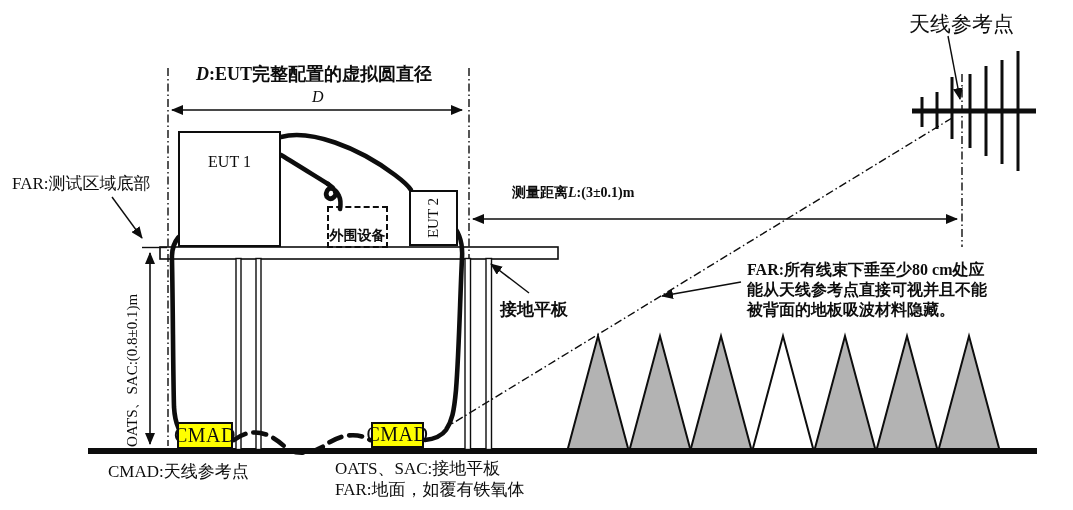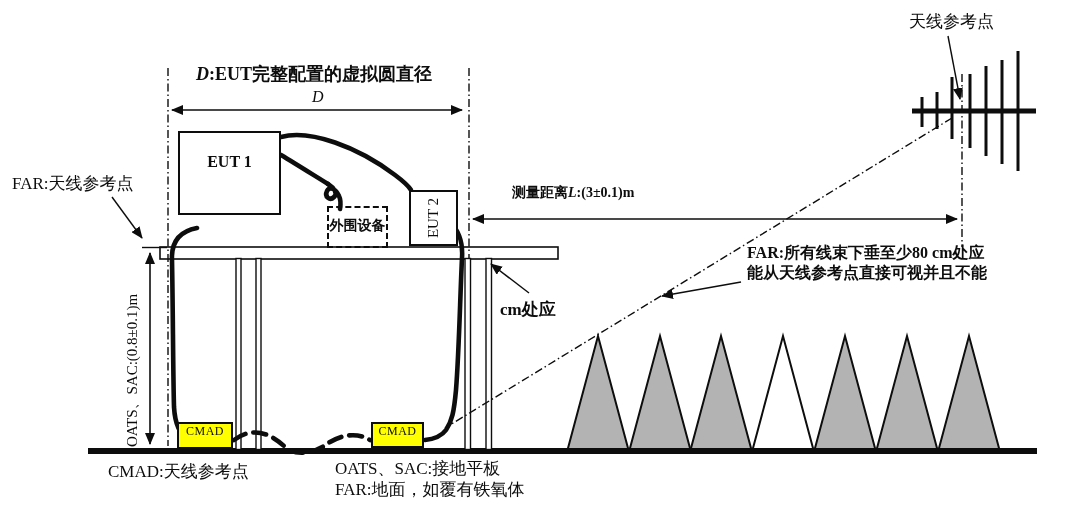--- a/index.html
+++ b/index.html
@@ -10,22 +10,22 @@
   }
   #stage svg{position:absolute;left:0;top:0;z-index:1;}
   .lbl{position:absolute;z-index:3;white-space:nowrap;line-height:1.15;}
   .b{font-weight:700;}
   .var{font-style:italic;}
   .box{position:absolute;z-index:2;border:2.5px solid var(--line,#000);background:#fff;box-sizing:border-box;}
   .dashedbox{position:absolute;z-index:2;border:2px dashed var(--line,#000);background:transparent;box-sizing:border-box;}
   .cmadbox{
     position:absolute;z-index:2;border:2px solid var(--line,#000);
     background:var(--cmad-fill,#ffff00);box-sizing:border-box;
-    display:flex;align-items:flex-start;justify-content:center;
-    font-size:12px;letter-spacing:0.5px;
+    display:flex;align-items:flex-end;justify-content:center;
+    font-size:20px;letter-spacing:0.5px;
   }
   .vtext{transform:rotate(-90deg);transform-origin:0 0;}
   .cone{fill:var(--cone-fill,#b3b3b3);stroke:var(--line,#000);stroke-width:2;}
   .cone-white{fill:#fff;}
   .thin{stroke:var(--line,#000);stroke-width:1.4;fill:none;}
   .dim{stroke:var(--line,#000);stroke-width:1.6;fill:none;}
   .dashdot{stroke:var(--line,#000);stroke-width:1.4;fill:none;stroke-dasharray:8 3 1.5 3;}
   .cable{stroke:var(--line,#000);stroke-width:4.6;fill:none;stroke-linecap:round;}
   .struct{stroke:var(--line,#000);fill:#fff;}
 </style>
@@ -88,59 +88,60 @@
     </g>
 
     <path class="cable" d="M281,137 C310,129 358,147 395,175 C403,181 408,185 411,190"></path>
     <path class="cable" d="M281,155 C296,164 315,176 328,184" stroke-width="6"></path>
     <path class="cable" stroke-width="3.4" d="M328,184 C334,188 338,193 334,197 C330,201 324,197 327,191 C330,186 336,189 339,196 C341,200 341,203 340,209"></path>
     <path class="cable" d="M450,222 C460,232 463,243 462,258 C460,300 459,352 456,390 C454,412 452,421 446,430 C441,437 434,439 425,440"></path>
     <path class="cable" d="M197,228 C181,231 171,240 172,260 C173,310 173,370 174,407 C175,424 179,434 188,438"></path>
     <path class="cable" stroke-dasharray="13 8" d="M234,440 C250,428 268,430 286,448 C298,456 312,453 324,446 C340,434 357,432 370,440"></path>
   </svg>
 
-  <div class="box" style="left:178px;top:131px;width:103px;height:84px;font-weight:bold;">
+  <div class="box" style="left:178px;top:131px;width:103px;height:116px;">
     <div class="lbl" style="position:absolute;left:0;top:20px;width:100%;text-align:center;font-size:16px;">EUT 1</div>
   </div>
 
   <div class="box" style="left:409px;top:190px;width:49px;height:56px;">
     <span class="lbl" style="left:50%;top:50%;transform:translate(-50%,-50%) rotate(-90deg);font-size:15px;">EUT 2</span>
   </div>
 
   <div class="dashedbox" style="left:327px;top:206px;width:61px;height:42px;">
-    <span class="lbl b" style="left:50%;top:10px;transform:translateX(-50%);font-size:14px;">外围设备</span>
+    <span class="lbl b" style="left:50%;top:20px;transform:translateX(-50%);font-size:14px;">外围设备</span>
   </div>
 
   <div class="cmadbox" style="left:177px;top:422px;width:56px;height:27px;">
     <span>CMAD</span>
   </div>
   <div class="cmadbox" style="left:371px;top:422px;width:53px;height:26px;">
     <span>CMAD</span>
   </div>
 
-  <div class="lbl" style="left:909px;top:12px;font-size:17px;">天线参考点</div>
+  <div class="lbl" style="left:909px;top:12px;font-size:21px;">天线参考点</div>
 
   <div class="lbl b" style="left:196px;top:64px;font-size:18px;font-family:Liberation Serif, serif;">
     <span class="var">D</span><span>:EUT完整配置的虚拟圆直径</span>
   </div>
 
   <div class="lbl var" style="left:312px;top:88px;font-size:16px;">D</div>
 
-  <div class="lbl" style="left:12px;top:174px;font-size:17px;">FAR:天线参考点</div>
+  <div class="lbl" style="left:12px;top:174px;font-size:17px;">FAR:测试区域底部</div>
 
   <div class="lbl b" style="left:512px;top:185px;font-size:14px;">
     <span>测量距离</span><span class="var">L</span><span>:(3±0.1)m</span>
   </div>
 
-  <div class="lbl b" style="left:747px;top:243px;font-size:16px;line-height:20px;">
+  <div class="lbl b" style="left:747px;top:260px;font-size:16px;line-height:20px;">
     <div>FAR:所有线束下垂至少80 cm处应</div>
     <div>能从天线参考点直接可视并且不能</div>
+    <div>被背面的地板吸波材料隐藏。</div>
   </div>
 
-  <div class="lbl b" style="left:500px;top:300px;font-size:17px;">cm处应</div>
+  <div class="lbl b" style="left:500px;top:300px;font-size:17px;">接地平板</div>
 
   <div class="lbl vtext" style="left:124px;top:447px;font-size:15px;">OATS、SAC:(0.8±0.1)m</div>
 
   <div class="lbl" style="left:108px;top:462px;font-size:17px;">CMAD:天线参考点</div>
   <div class="lbl" style="left:335px;top:480px;font-size:17px;">FAR:地面，如覆有铁氧体</div>
   <div class="lbl" style="left:335px;top:459px;font-size:17px;">OATS、SAC:接地平板</div>
 
 </div>
 
 </body></html>

